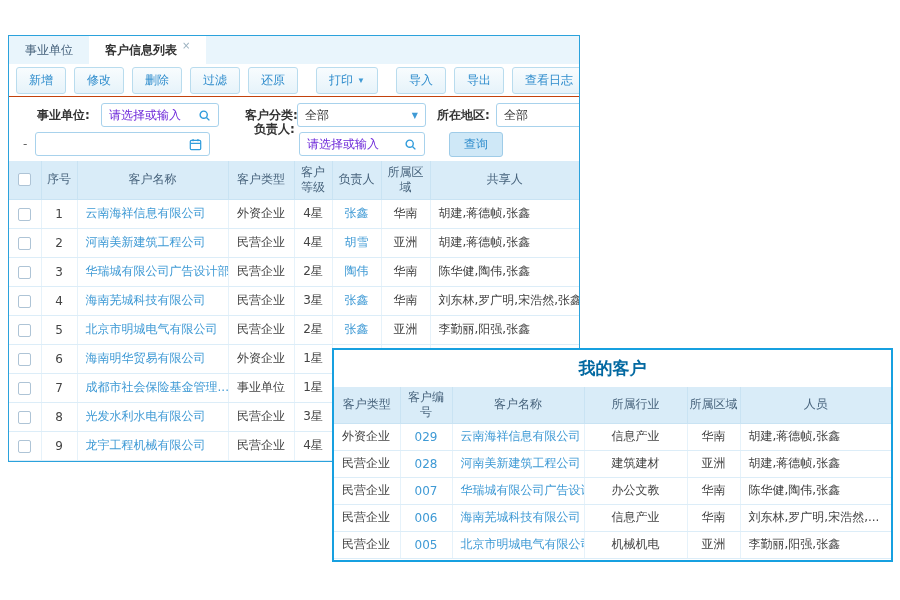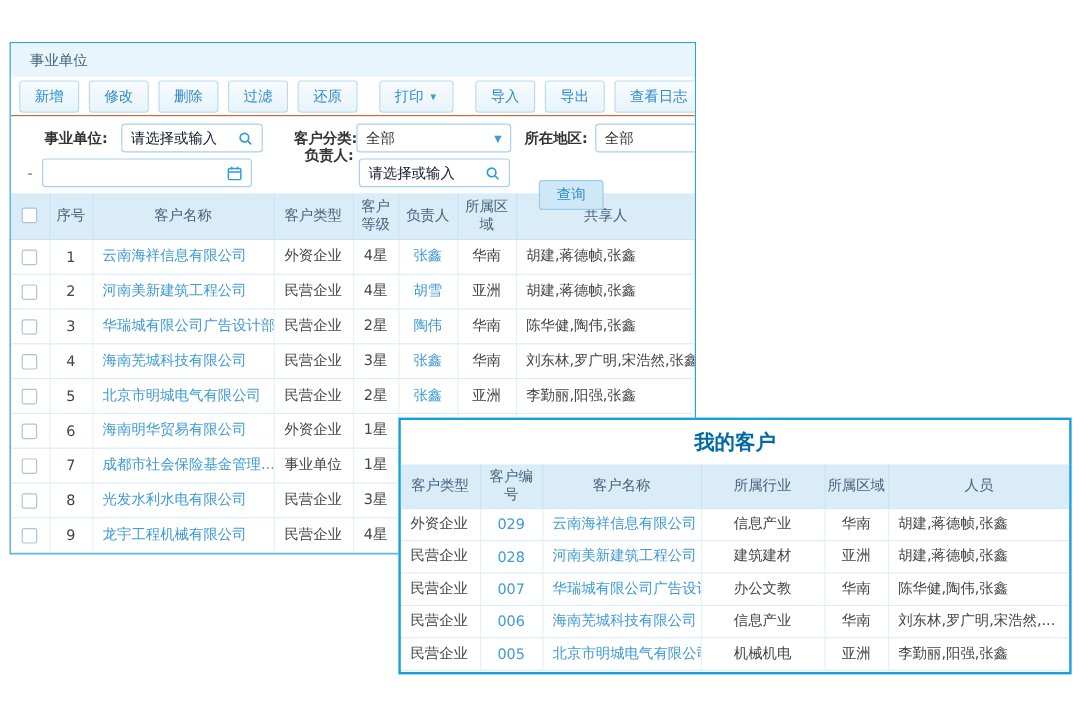--- a/index.html
+++ b/index.html
@@ -22,21 +22,21 @@
   .btn { font-size:12px; color:#2e8ccc; background:linear-gradient(#f8fcfe,#e6f3fa);
     border:1px solid #b9dcee; border-radius:3px; padding:4px 12px; white-space:nowrap;
     display:inline-flex; align-items:center; cursor:pointer; }
   .btn .caret { font-size:8px; color:#3f9ad5; margin-left:4px; }
   .sp { margin-left:10px; }
 
   .filters { position:relative; height:64px; background:#fff; }
   .f-label { position:absolute; height:24px; line-height:24px; font-weight:bold; color:#333; }
   .f-input { position:absolute; height:24px; border:1px solid #a8d2ec; border-radius:3px;
     background:#fff; display:flex; align-items:center; padding:0 7px; }
-  .f-input .ph { color:#0f172a; flex:1; overflow:hidden; white-space:nowrap; }
+  .f-input .ph { color:#6d28d9; flex:1; overflow:hidden; white-space:nowrap; }
   .f-input .val { color:#333; flex:1; overflow:hidden; white-space:nowrap; }
   .f-input .sel-caret { font-size:8px; color:#3f9ad5; margin-left:4px; }
   .icon-btn { display:flex; align-items:center; justify-content:center; cursor:pointer; }
   .dash { position:absolute; height:24px; line-height:24px; color:#666; }
   .btn-query { position:absolute; height:25px; padding:0 14px; background:#cfe8f7;
     border:1px solid #9fcce8; border-radius:3px; color:#2e8ccc; font-size:12px; cursor:pointer; }
 
   table.grid { border-collapse:collapse; table-layout:fixed; width:570px; }
   .grid th { background:#d9ecf8; color:#47637c; font-weight:normal; height:38px;
     text-align:center; line-height:1.25; border-right:1px solid #c9e3f3;
@@ -64,20 +64,24 @@
     text-align:center; white-space:nowrap; overflow:hidden; padding:0 4px; color:#444; }
   .my-grid td:last-child { border-right:none; }
 </style>
 </head>
 <body>
 
 <div class="panel-main">
 
   <div class="tabbar">
     <div class="tab">事业单位</div>
+    <div class="tab active">
+      <span>客户信息列表</span>
+      <span class="tab-close">×</span>
+    </div>
   </div>
 
   <div class="toolbar">
     <button class="btn">新增</button>
     <button class="btn">修改</button>
     <button class="btn">删除</button>
     <button class="btn">过滤</button>
     <button class="btn">还原</button>
     <button class="btn sp">
       <span>打印</span>
@@ -125,21 +129,21 @@
     <div class="f-label" style="left:245px; top:20px;text-align:center;">负责人:</div>
     <div class="f-input" style="left:290px; top:35px; width:126px;">
       <span class="ph">请选择或输入</span>
       <span class="icon-btn">
         <svg width="13" height="13" viewBox="0 0 16 16">
           <circle cx="7" cy="7" r="4.4" fill="none" stroke="#2e9bdb" stroke-width="1.7"></circle>
           <line x1="10.4" y1="10.4" x2="14" y2="14" stroke="#2e9bdb" stroke-width="1.7"></line>
         </svg>
       </span>
     </div>
-    <button class="btn-query" style="left:440px; top:53px;">查询</button>
+    <button class="btn-query" style="left:440px; top:35px;">查询</button>
   </div>
 
   <table class="grid">
     <colgroup>
       <col style="width:32px">
         <col style="width:36px">
         <col style="width:151px">
       <col style="width:66px">
         <col style="width:38px">
         <col style="width:49px">

